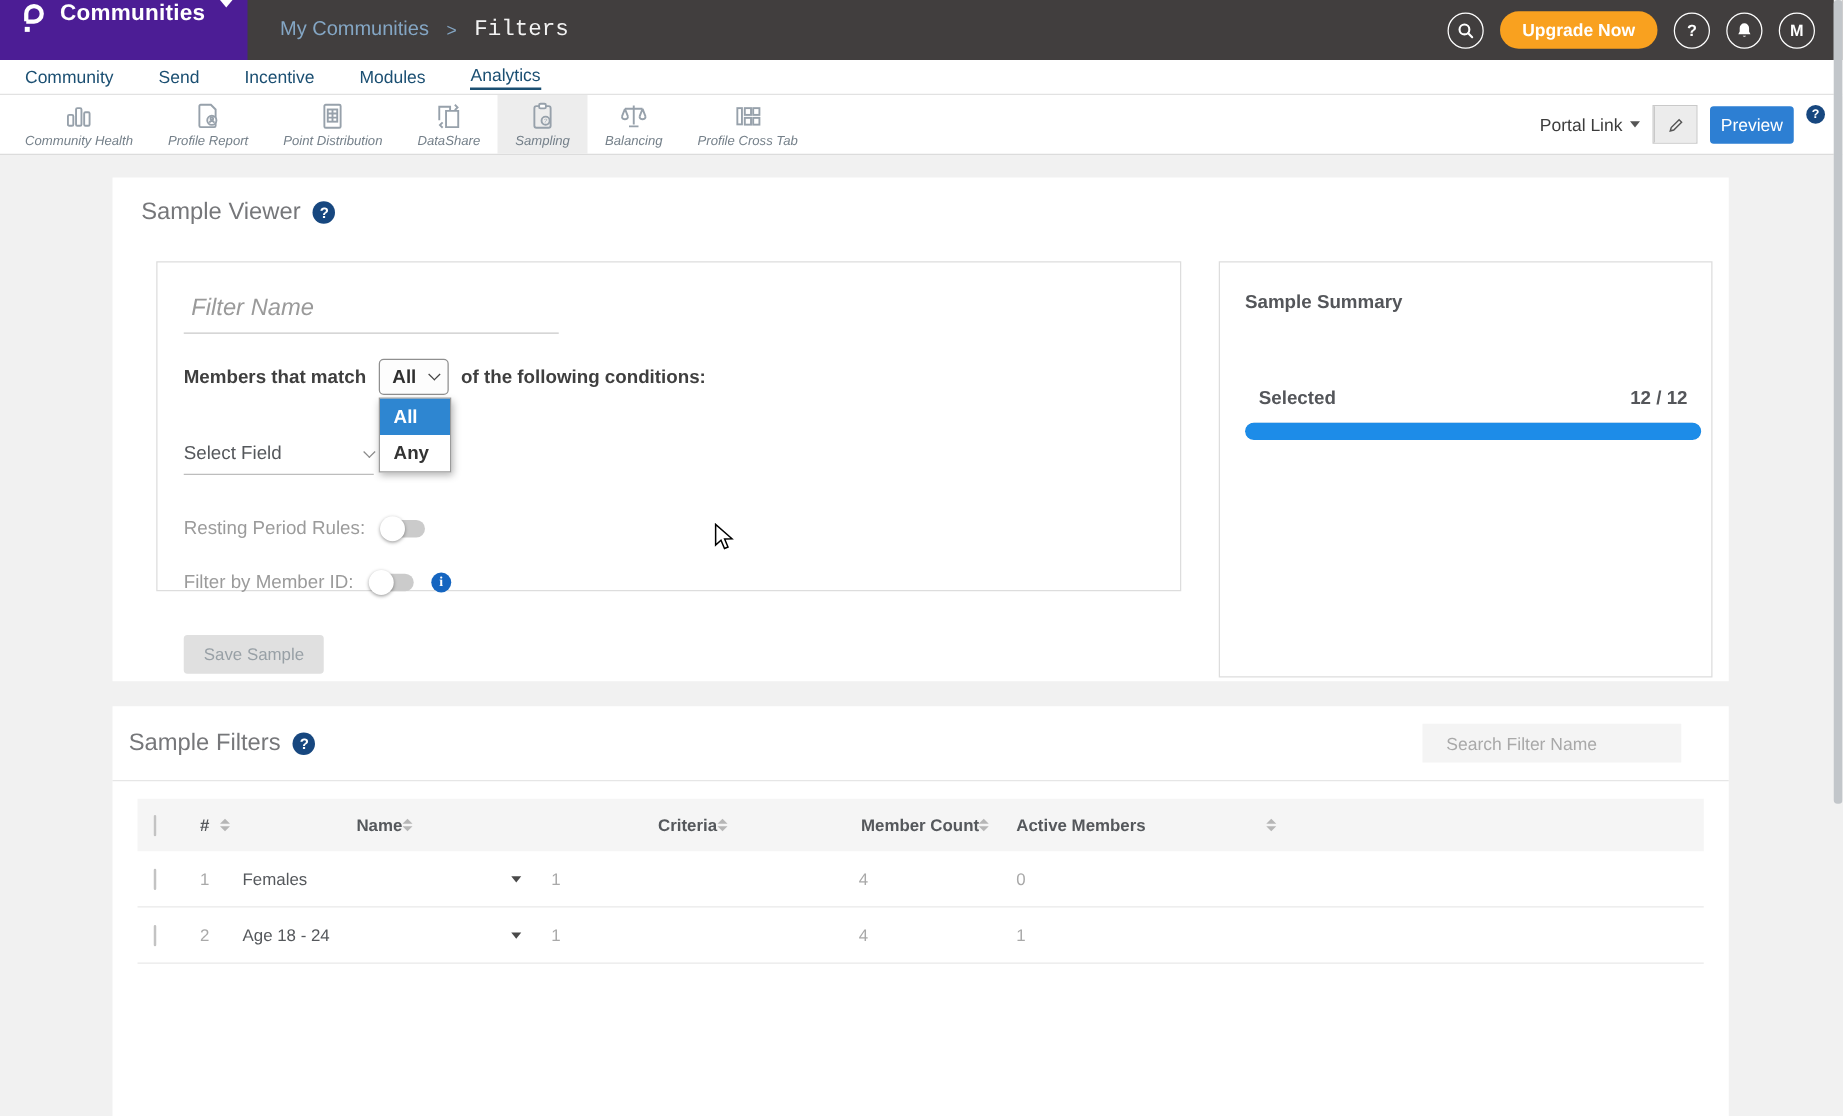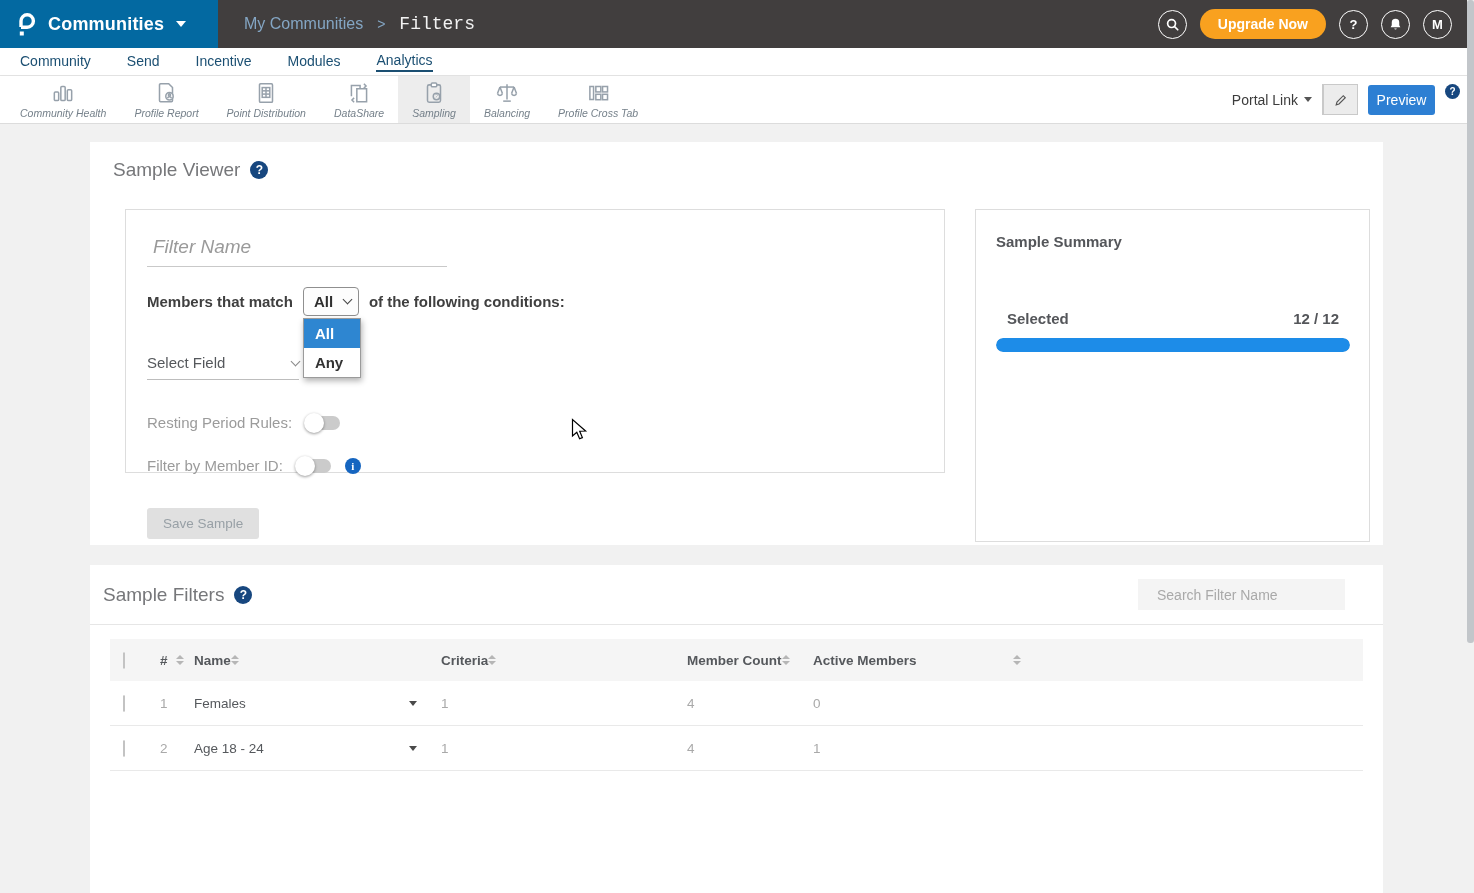--- a/index.html
+++ b/index.html
@@ -1,21 +1,21 @@
 <!DOCTYPE html>
 <html><head>
 <meta charset="utf-8">
 <style>
   * { margin:0; padding:0; box-sizing:border-box; }
   html,body { width:1474px; height:893px; overflow:hidden; }
   body { font-family:"Liberation Sans", sans-serif; background:#f1f1f1; position:relative; }
 
   
   .topbar { height:48px; background:#413e3e; display:flex; align-items:stretch; }
-  .brand { width:218px; background:#0369a1; display:flex; align-items:center; padding:0 14px; gap:10px; cursor:pointer; }
+  .brand { width:198px; background:#4c1d95; display:flex; padding:0 14px; gap:10px; cursor:pointer; }
   .brand-logo { flex:0 0 auto; }
   .brand-label { color:#fff; font-size:18px; font-weight:700; letter-spacing:.2px; }
   .caret-down-w { width:0; height:0; border-left:5px solid transparent; border-right:5px solid transparent; border-top:6px solid #fff; margin-left:2px; }
   .breadcrumb { display:flex; align-items:center; gap:14px; padding-left:26px; flex:1; }
   .crumb-parent { color:#84a6c4; font-size:16px; cursor:pointer; }
   .crumb-sep { color:#84a6c4; font-size:14px; }
   .crumb-current { color:#f2f2f2; font-size:18px;font-family:Liberation Mono, monospace; }
   .top-actions { display:flex; align-items:center; gap:13px; padding-right:22px; }
   .circle-btn { width:29px; height:29px; border:1.6px solid #fff; border-radius:50%; display:flex; align-items:center; justify-content:center; color:#fff; font-weight:700; font-size:13px; cursor:pointer; background:transparent; }
   .upgrade-btn { background:#f9a11f; color:#fff; font-weight:700; font-size:14px; border:none; border-radius:15px; height:30px; padding:0 18px; cursor:pointer; }
@@ -45,21 +45,21 @@
   .content { height:769px; background:#f1f1f1; padding:18px 91px 0 90px; display:flex; flex-direction:column; }
   .card { background:#fff; width:1293px; }
   .card-viewer { height:403px; }
   .section-title-row { display:flex; align-items:center; gap:10px; padding:17px 0 0 23px; }
   .section-title { font-size:19px; color:#76777a; font-weight:400; }
   .help-circle { width:18px; height:18px; background:#17477f; border-radius:50%; color:#fff; font-size:12px; font-weight:700; display:flex; align-items:center; justify-content:center; cursor:pointer; }
 
   .panels { display:flex; margin:28px 0 0 7px; gap:30px; }
   .panel { border:1px solid #ddd; background:#fff; }
   .form-panel { width:820px; height:264px; padding:24px 0 0 21px; position:relative;margin-left:28px; }
-  .summary-panel { width:395px; height:333px; padding:23px 19px 0 20px; }
+  .summary-panel { width:395px; height:333px; padding:23px 8px 0 20px; }
 
   .filter-name-input { width:300px; border:none; border-bottom:1px solid #c9c9c9; outline:none; font-size:19px; color:#555; padding:2px 6px 8px; background:transparent; font-family:"Liberation Sans",sans-serif; }
   .filter-name-input::placeholder { font-style:italic; color:#9a9a9a; }
 
   .match-row { display:flex; align-items:center; gap:10px; margin-top:20px; font-size:15px; font-weight:700; color:#3f3f3f; }
   .select-wrap { position:relative; }
   .fake-select { width:56px; height:29px; border:1px solid #8f8f8f; border-radius:4px; background:#fdfdfd; display:flex; align-items:center; justify-content:space-between; padding:0 7px 0 10px; font-size:15px; font-weight:700; color:#2f2f2f; cursor:pointer; }
   .chev { width:7px; height:7px; border-right:1.8px solid #444; border-bottom:1.8px solid #444; transform:rotate(45deg); margin-top:-4px; }
   .select-menu { position:absolute; top:31px; left:0; width:58px; background:#fff; border:1px solid #9b9b9b; box-shadow:1px 3px 6px rgba(0,0,0,.3); z-index:5; }
   .select-option { padding:6px 11px; font-size:15px; color:#333; cursor:pointer; }
@@ -89,21 +89,21 @@
   .search-box { width:207px; height:31px; background:#f4f4f4; display:flex; padding:0 10px; gap:9px; }
   .search-input { flex:1; border:none; outline:none; background:transparent; font-size:14px; color:#555; font-family:"Liberation Sans",sans-serif; }
   .search-input::placeholder { color:#a9a9a9; }
 
   .table { margin:14px 20px 0; }
   .trow { display:grid; grid-template-columns:50px 34px 247px 246px 126px 1fr; align-items:center; height:45px; }
   .trow.thead { background:#f5f5f5; height:42px; font-size:13.5px; font-weight:700; color:#55585c; }
   .trow.tbody { border-bottom:1px solid #e9e9e9; font-size:13.5px; }
   .cell-check { padding-left:13px; }
   .checkbox { width:16px; height:16px; border:1px solid #c3c3c3; border-radius:2px; background:#fff; cursor:pointer; }
-  .hcell { display:flex; align-items:center; justify-content:flex-start; padding-right:20px; }
+  .hcell { display:flex; align-items:center; justify-content:center; padding-right:20px; }
   .hcell.num { justify-content:flex-start; gap:8px; padding-right:0; }
   .hcell.am { justify-content:flex-start; }
   .hcell.am .sort { margin-left:96px; }
   .sort { display:inline-flex; flex-direction:column; gap:2px; cursor:pointer; }
   .sort i { display:block; width:0; height:0; border-left:4px solid transparent; border-right:4px solid transparent; }
   .sort i.up { border-bottom:4px solid #b6b6b6; }
   .sort i.dn { border-top:4px solid #b6b6b6; }
   .cell-dim { color:#a9a9a9; }
   .cell-name { color:#55585c; display:flex; align-items:center; justify-content:space-between; padding-right:24px; }
   .row-caret { width:0; height:0; border-left:4.5px solid transparent; border-right:4.5px solid transparent; border-top:5.5px solid #4a4a4a; cursor:pointer; }

